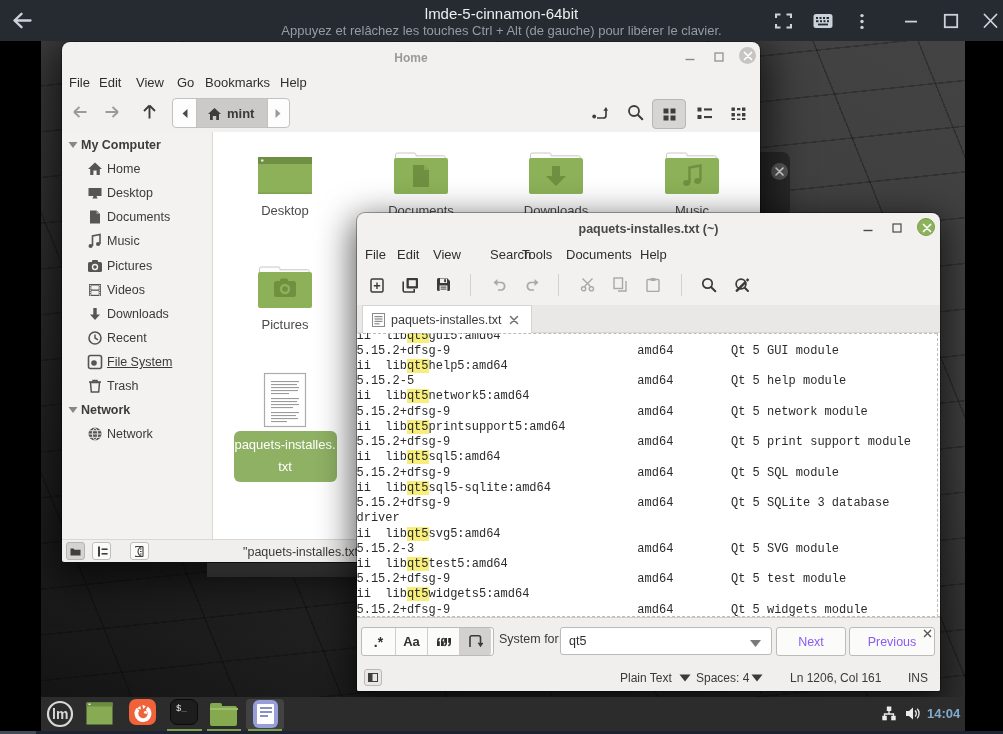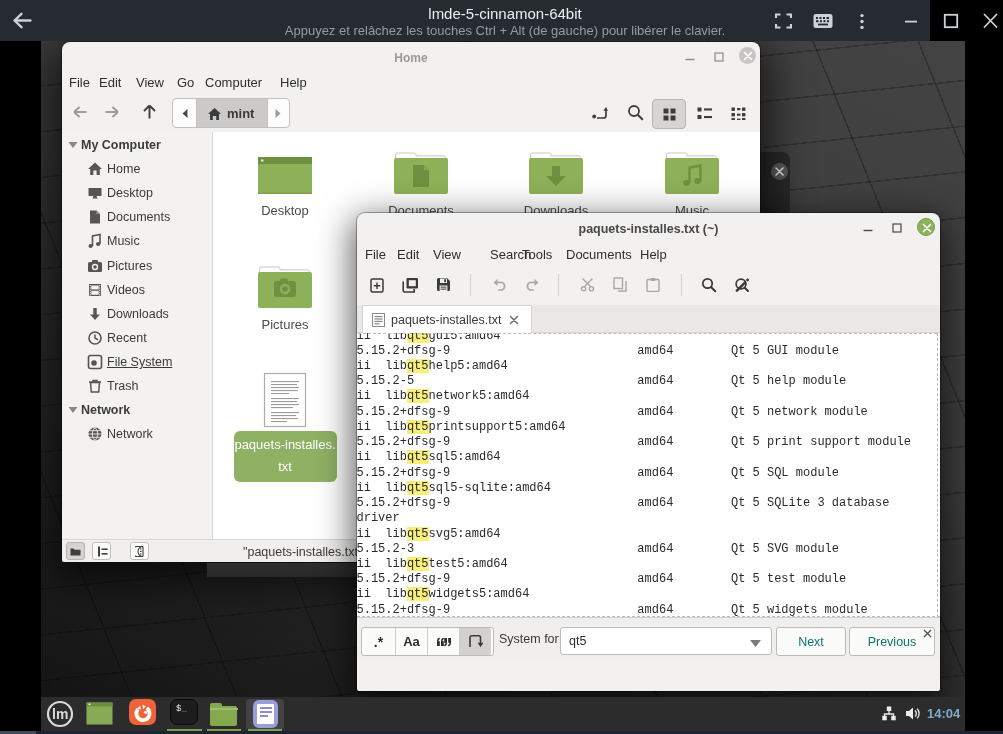--- a/index.html
+++ b/index.html
@@ -1,21 +1,21 @@
 <!DOCTYPE html>
 <html><head>
 <meta charset="utf-8">
 <style>
   * { margin:0; padding:0; box-sizing:border-box; }
   html,body { width:1003px; height:734px; background:#000; overflow:hidden;
     font-family:"Liberation Sans", sans-serif; }
   .abs { position:absolute; }
   
-  #topbar { position:absolute; left:0; top:0; width:930px; height:41px;
-    background:#262a31; color:#e9ebee; z-index:40;padding-left:40px; }
+  #topbar { position:absolute; left:0; top:0; width:1003px; height:41px;
+    background:#262a31; color:#e9ebee; z-index:40; }
   #topbar .title { position:absolute; top:5px; width:100%; text-align:center;
     font-size:15px; color:#eceef0; }
   #topbar .subtitle { position:absolute; top:23px; width:100%; text-align:center;
     font-size:13px; color:#959ca4; }
   
   #desktop { position:absolute; left:41px; top:41px; width:924px; height:690px;
     background:
       repeating-linear-gradient(68deg, rgba(0,0,0,0.00) 0 96px, rgba(0,0,0,0.28) 96px 97.5px),
       repeating-linear-gradient(174deg, rgba(0,0,0,0.00) 0 44px, rgba(0,0,0,0.24) 44px 45.5px),
       linear-gradient(205deg, #434343 0%, #3d3d3d 38%, #262626 70%, #121212 100%);
@@ -43,21 +43,21 @@
     font-size:12.5px; color:#3a3a3a; white-space:nowrap; }
   .srow .sic { width:16px; height:16px; margin:0 4px 0 5px; flex:none; }
   .srow.hdr { left:6px; font-size:12.5px; color:#3c3c3c; }
   .srow .tri { margin-right:3px; }
   .iconcell { position:absolute; width:110px; text-align:center; }
   .iconcell > svg { display:block; margin:0 auto; }
   .iconlbl { margin-top:10px; font-size:13px; color:#4b4b4b; line-height:14px; }
   mark { background:#f7ef79; color:#2b2b2b; }
   .sbtn { position:absolute; top:9px; height:29px; background:#fbfbfa;
     border:1px solid #bcbbba; border-radius:3px; display:flex; align-items:center;
-    justify-content:center; color:#0f766e; }
+    justify-content:center; color:#8b5cf6; }
   .seg { height:100%; display:flex; align-items:center; justify-content:center; border-right:1px solid #cfcecd; color:#2e2e2e; }
   .stxt { position:absolute; top:11px; font-size:12px; color:#3a3a3a; white-space:nowrap; }
 </style>
 </head>
 <body>
 
 <div id="desktop"></div>
 <div id="topbar">
   <svg class="abs" style="left:13px; top:12px;" width="19" height="17" viewBox="0 0 19 17">
     <path d="M1.5 8.5 H17.5 M1.5 8.5 L8.5 1.8 M1.5 8.5 L8.5 15.2" stroke="#ccd2da" stroke-width="2.3" fill="none" stroke-linecap="round"></path>
@@ -123,21 +123,21 @@
       <svg width="10" height="10" viewBox="0 0 10 10">
         <path d="M1.5 1.5 L8.5 8.5 M8.5 1.5 L1.5 8.5" stroke="#fff" stroke-width="1.7" stroke-linecap="round"></path>
       </svg>
     </div>
   </div>
   <div class="menurow" style="left:0; top:33px; width:100%;">
     <span style="left:7px;">File</span>
       <span style="left:37px;">Edit</span>
       <span style="left:74px;">View</span>
       <span style="left:115px;">Go</span>
-      <span style="left:143px;">Computer</span>
+      <span style="left:143px;">Bookmarks</span>
       <span style="left:218px;">Help</span>
   </div>
 
   <svg class="abs" style="left:10px; top:63px;" width="16" height="14" viewBox="0 0 16 14">
     <path d="M14.5 7 H2 M2 7 L7.5 2 M2 7 L7.5 12" stroke="#9b9a99" stroke-width="1.8" fill="none"></path>
   </svg>
   <svg class="abs" style="left:42px; top:63px;" width="16" height="14" viewBox="0 0 16 14">
     <path d="M1.5 7 H14 M14 7 L8.5 2 M14 7 L8.5 12" stroke="#9b9a99" stroke-width="1.8" fill="none"></path>
   </svg>
   <svg class="abs" style="left:80px; top:61px;" width="15" height="17" viewBox="0 0 15 17">
@@ -528,20 +528,38 @@
           <path d="M1 1 H12 L6.5 8 Z" fill="#7a7a7a"></path>
         </svg>
     </div>
     <div class="sbtn" style="left:419px; width:70px; font-size:12.5px;">Next</div>
     <div class="sbtn" style="left:492px; width:86px; font-size:12.5px;">Previous</div>
     <svg class="abs" style="left:566px; top:11px;" width="9" height="9" viewBox="0 0 9 9">
       <path d="M1 1 L8 8 M8 1 L1 8" stroke="#555" stroke-width="1.4"></path>
     </svg>
   </div>
 
+  <div class="abs" style="left:0; top:447px; width:583px; height:31px; background:#f0efee; border-radius:0 0 2px 2px;">
+    <div class="abs" style="left:7px; top:9px; width:18px; height:17px; background:#e8e7e6; border:1px solid #b9b8b7; border-radius:3px;">
+      <svg class="abs" style="left:3px; top:3px;" width="10" height="9" viewBox="0 0 10 9">
+        <rect x="0.5" y="0.5" width="9" height="8" fill="none" stroke="#3f3f3f" stroke-width="1"></rect>
+        <rect x="0.5" y="0.5" width="4" height="8" fill="#3f3f3f"></rect>
+      </svg>
+    </div>
+    <div class="stxt" style="left:263px;">Plain Text</div>
+    <svg class="abs" style="left:322px; top:14px;" width="12" height="8" viewBox="0 0 12 8">
+        <path d="M0.5 0.5 H11.5 L6 7.5 Z" fill="#3a3a3a"></path>
+      </svg>
+    <div class="stxt" style="left:339px;">Spaces: 4</div>
+    <svg class="abs" style="left:394px; top:14px;" width="12" height="8" viewBox="0 0 12 8">
+        <path d="M0.5 0.5 H11.5 L6 7.5 Z" fill="#3a3a3a"></path>
+      </svg>
+    <div class="stxt" style="left:433px;">Ln 1206, Col 161</div>
+    <div class="stxt" style="left:551px;">INS</div>
+  </div>
 </div>
 
 <div id="panel">
   <svg class="abs" style="left:5px; top:3px;" width="28" height="28" viewBox="0 0 28 28">
     <circle cx="14" cy="14" r="12" fill="none" stroke="#d9d9d9" stroke-width="2.2"></circle>
     <text x="14.2" y="18.6" text-anchor="middle" font-family="Liberation Sans" font-size="14px" font-weight="bold" fill="#d9d9d9">lm</text>
   </svg>
   <div class="abs" style="left:45px; top:5px;">
     <svg width="27" height="23" viewBox="0 0 27 23">
       <rect x="0.5" y="0.5" width="26" height="22" fill="#87ab54"></rect>

